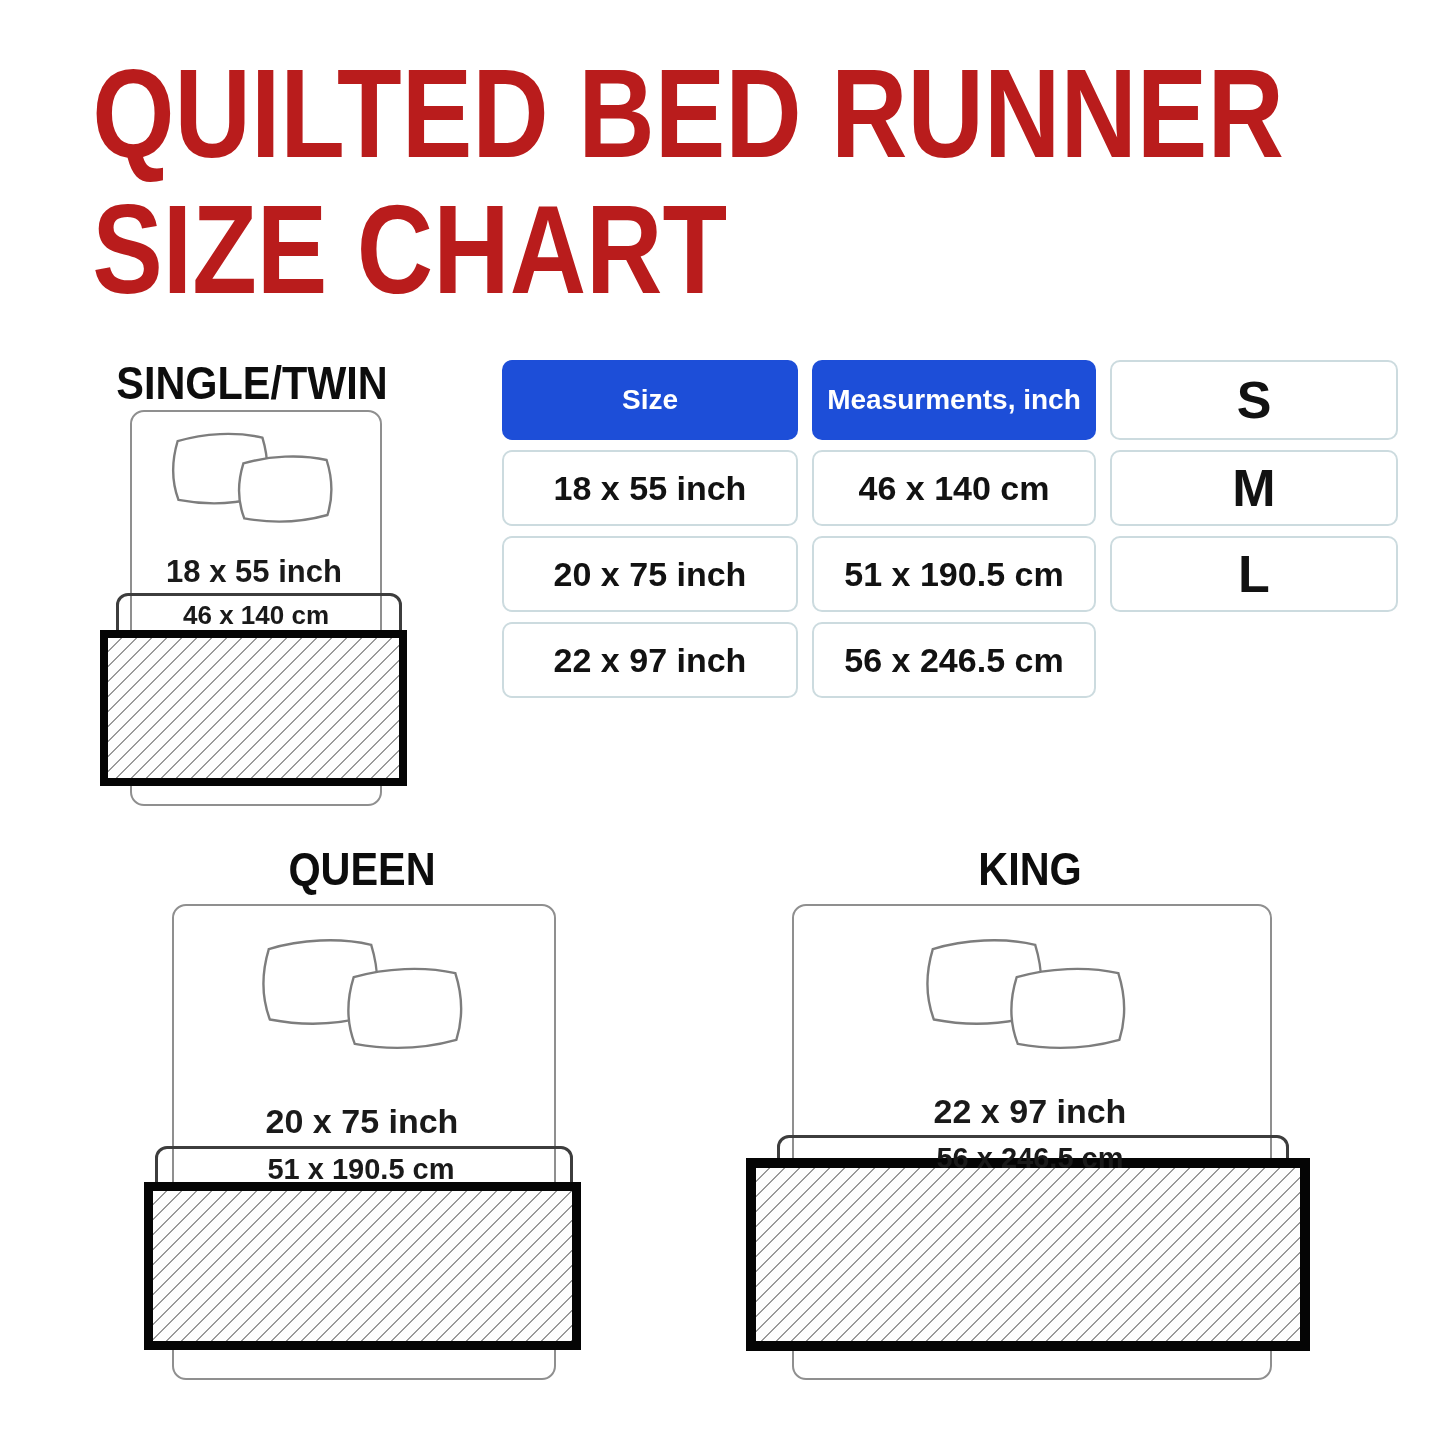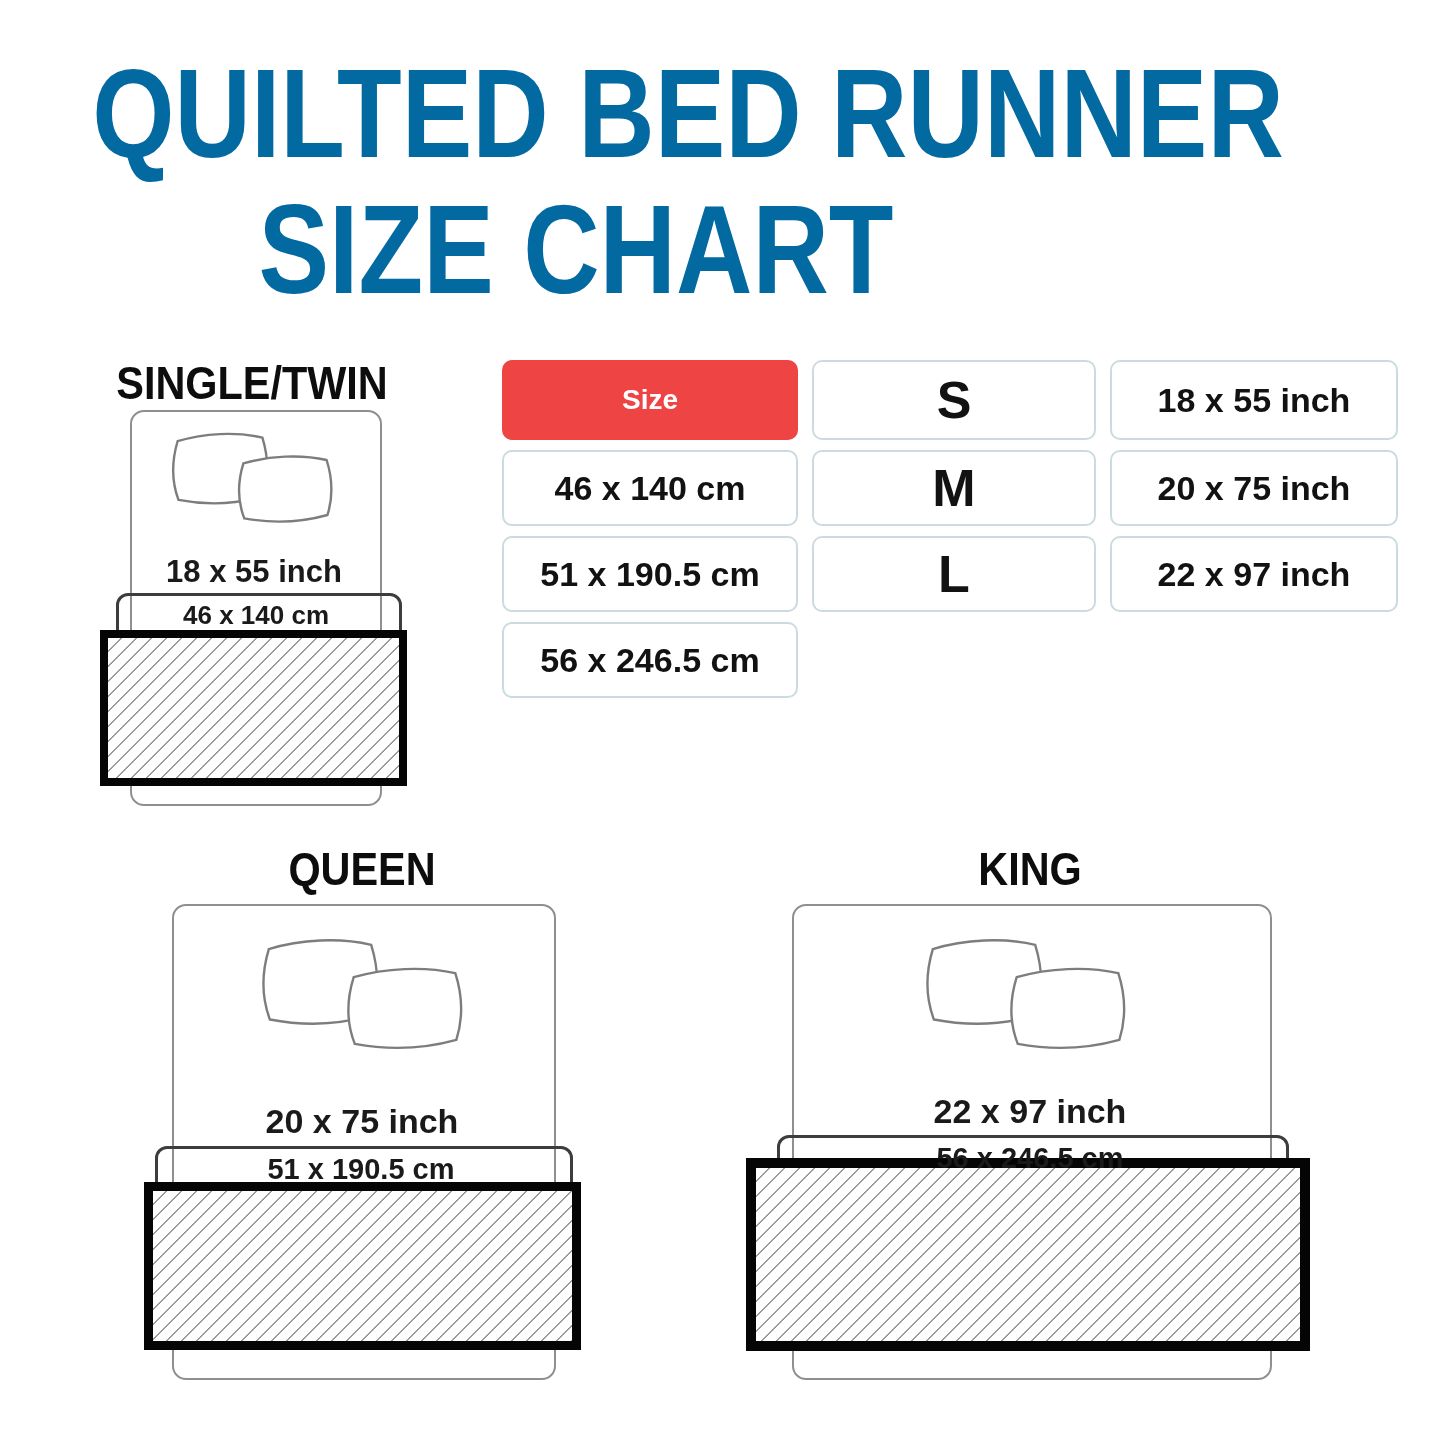--- a/index.html
+++ b/index.html
@@ -1,60 +1,61 @@
 <!DOCTYPE html>
 <html><head>
 <meta charset="utf-8">
 <style>
   html,body{margin:0;padding:0;background:#ffffff;}
   .canvas{
     position:relative;width:1445px;height:1445px;background:#ffffff;
     font-family:"Liberation Sans", sans-serif;color:#111;overflow:hidden;
   }
   
-  .title{position:absolute;top:46px;left:0;width:1152px;text-align:center;
-    font-weight:bold;font-size:126px;line-height:1.08;color:#0369a1;}
+  .title{position:absolute;top:46px;left:0;width:1152px;
+    font-weight:bold;font-size:126px;line-height:1.08;color:#b91c1c;}
   .title .line{transform:scaleX(0.84);transform-origin:50% 50%;white-space:nowrap;}
   
   .diagram-label{position:absolute;text-align:center;font-weight:bold;font-size:46px;
     color:#0d0d0d;white-space:nowrap;transform:scaleX(0.9);transform-origin:50% 50%;}
   
   .bed{position:absolute;border:2px solid #8f8f8f;border-radius:14px;background:transparent;z-index:1;}
   .band{position:absolute;border:3px solid #3d3d3d;border-radius:12px;background:transparent;z-index:2;}
   .runner{position:absolute;box-sizing:border-box;border:8px solid #050505;z-index:3;
     background-color:#fefefe;
     background-image:repeating-linear-gradient(135deg,
       rgba(255,255,255,0) 0px, rgba(255,255,255,0) 8.8px,
       #9a9a9a 8.8px, #9a9a9a 10.6px);}
   .runner.b9{border-width:9px;}
   .runner.b10{border-width:10px;}
   .dim{position:absolute;text-align:center;font-weight:bold;color:#1a1a1a;z-index:4;white-space:nowrap;}
   .pillow{position:absolute;z-index:2;overflow:visible;}
   
   .size-table{position:absolute;left:502px;top:360px;display:grid;
     grid-template-columns:296px 284px 288px;grid-template-rows:80px 76px 76px 76px;
     column-gap:14px;row-gap:10px;z-index:5;}
-  .th{background:#ef4444;border-radius:10px;color:#ffffff;font-weight:bold;font-size:28px;
+  .th{background:#1d4ed8;border-radius:10px;color:#ffffff;font-weight:bold;font-size:28px;
     display:flex;align-items:center;justify-content:center;}
   .td{background:#ffffff;border:2px solid #ccdbdf;border-radius:10px;box-sizing:border-box;
     display:flex;align-items:center;justify-content:center;font-weight:bold;font-size:34px;color:#121212;}
   .td.size-cell{font-size:52px;}
 </style>
 </head>
 <body>
 
 <div class="canvas">
 
   <div class="title">
     <div class="line">QUILTED BED RUNNER</div>
     <div class="line">SIZE CHART</div>
   </div>
 
   <div class="size-table">
     <div class="th">Size</div>
+    <div class="th">Measurments, inch</div>
 
     <div class="td size-cell">S</div>
     <div class="td">18 x 55 inch</div>
     <div class="td">46 x 140 cm</div>
 
     <div class="td size-cell">M</div>
     <div class="td">20 x 75 inch</div>
     <div class="td">51 x 190.5 cm</div>
 
     <div class="td size-cell">L</div>

